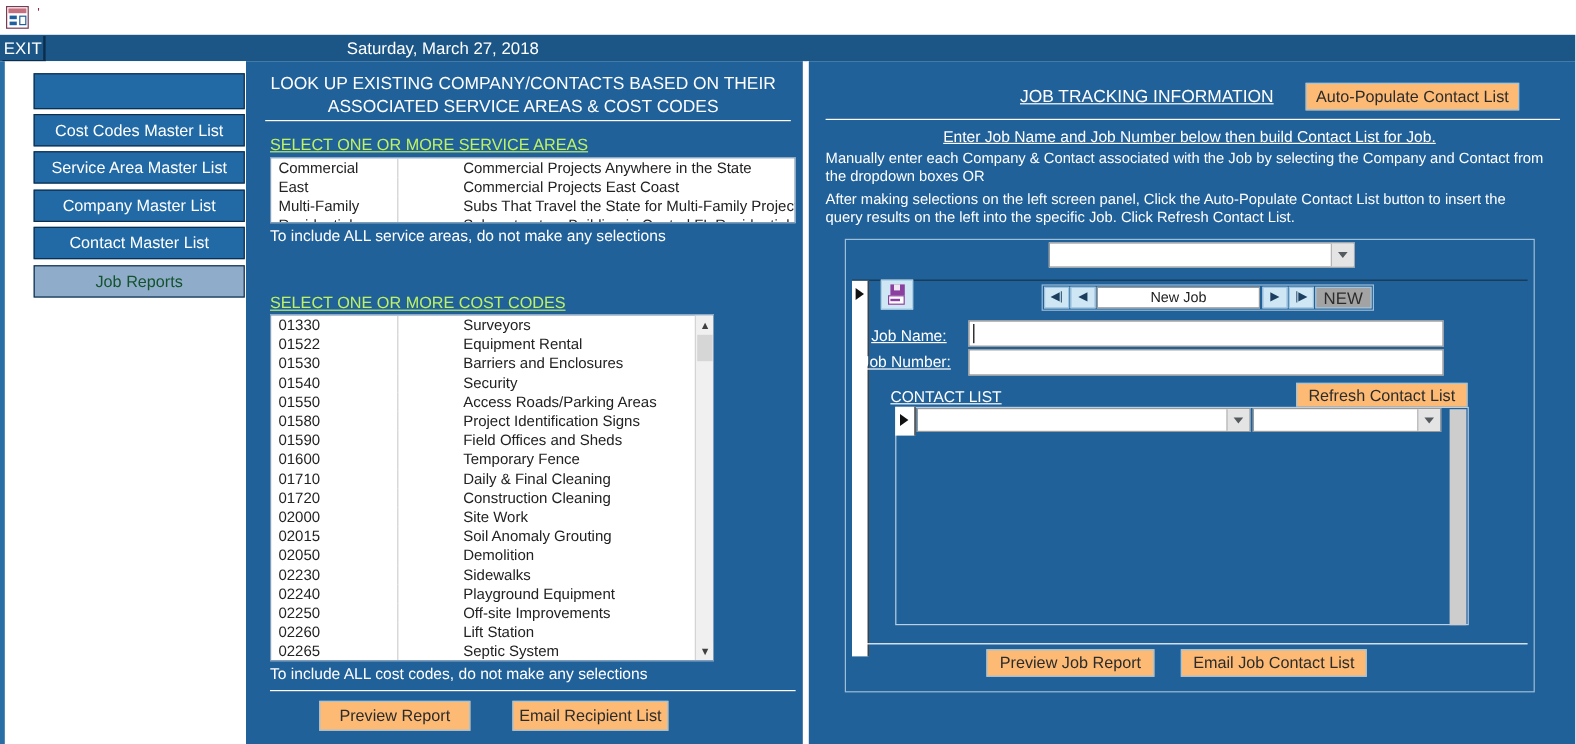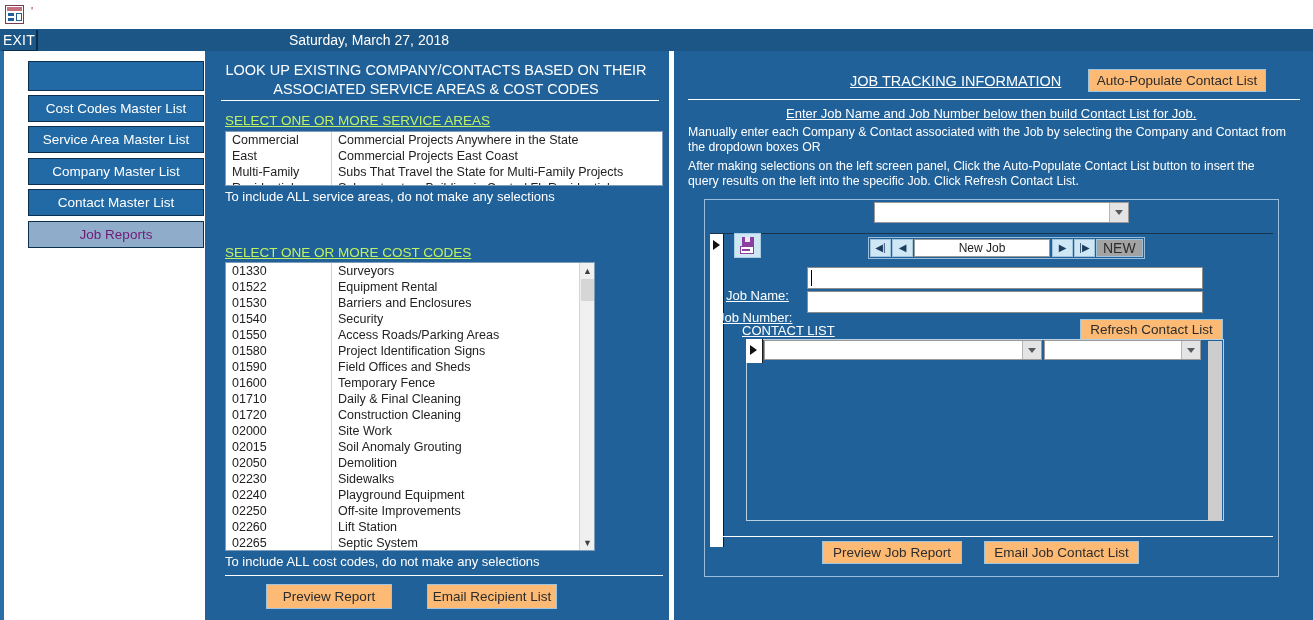--- a/index.html
+++ b/index.html
@@ -80,21 +80,21 @@
     background: #226aa5;
     border: 1px solid #0d2f4e;
     box-sizing: border-box;
     color: #ffffff; font-size: 13.5px;
     display: flex; align-items: center; justify-content: center;
     cursor: pointer;
   }
   .nav-btn.blank { height: 30px; }
   .nav-btn.active {
     background: #8fadcb;
-    color: #701a75;
+    color: #14532d;
   }
 
   
   .midpanel {
     position: absolute; left: 205px; top: 51px;
     width: 465px; height: 569px;
     background: #20619a;
   }
   .panel-title {
     position: absolute; left: 16px; top: 10px; width: 430px;
@@ -111,21 +111,21 @@
   }
   .listbox {
     position: absolute;
     background: #ffffff;
     border: 1px solid #7f9db9;
     box-sizing: border-box;
     overflow: hidden;
   }
   .lrow {
     display: flex; height: 16px; align-items: center;
-    font-size: 12.5px; color: #222222;
+    font-size: 12.5px; color: #222222; gap: 48px;
   }
   .lrow .c1 {
     width: 106px; padding-left: 6px; box-sizing: border-box;
     border-right: 1px solid #cfcfcf; height: 16px; line-height: 16px;
     overflow: hidden; white-space: nowrap;
   }
   .lrow .c2 {
     padding-left: 6px; height: 16px; line-height: 16px;
     overflow: hidden; white-space: nowrap; flex: 1;
   }
@@ -272,21 +272,21 @@
   .navnew {
     padding: 0 6px; background: #a3a3a3; border: 1px solid #9fc4de;
     box-sizing: border-box; display: flex; align-items: center;
     justify-content: center; font-size: 14px; color: #2c2c2c;
     cursor: pointer;
   }
   .glyph { font-size: 10px; color: #1b3d5e; line-height: 1; }
 
   .fld-label {
     position: absolute; color: #ffffff; font-size: 13px;
-    text-decoration: underline; white-space: nowrap; margin-top: 16px;
+    text-decoration: underline; white-space: nowrap;
   }
   .textinput {
     position: absolute; background: #ffffff;
     border: 1px solid #8d8d8d; box-sizing: border-box;
   }
   .caret {
     position: absolute; left: 3px; top: 2px; width: 1px; bottom: 2px;
     background: #000000;
   }
 

